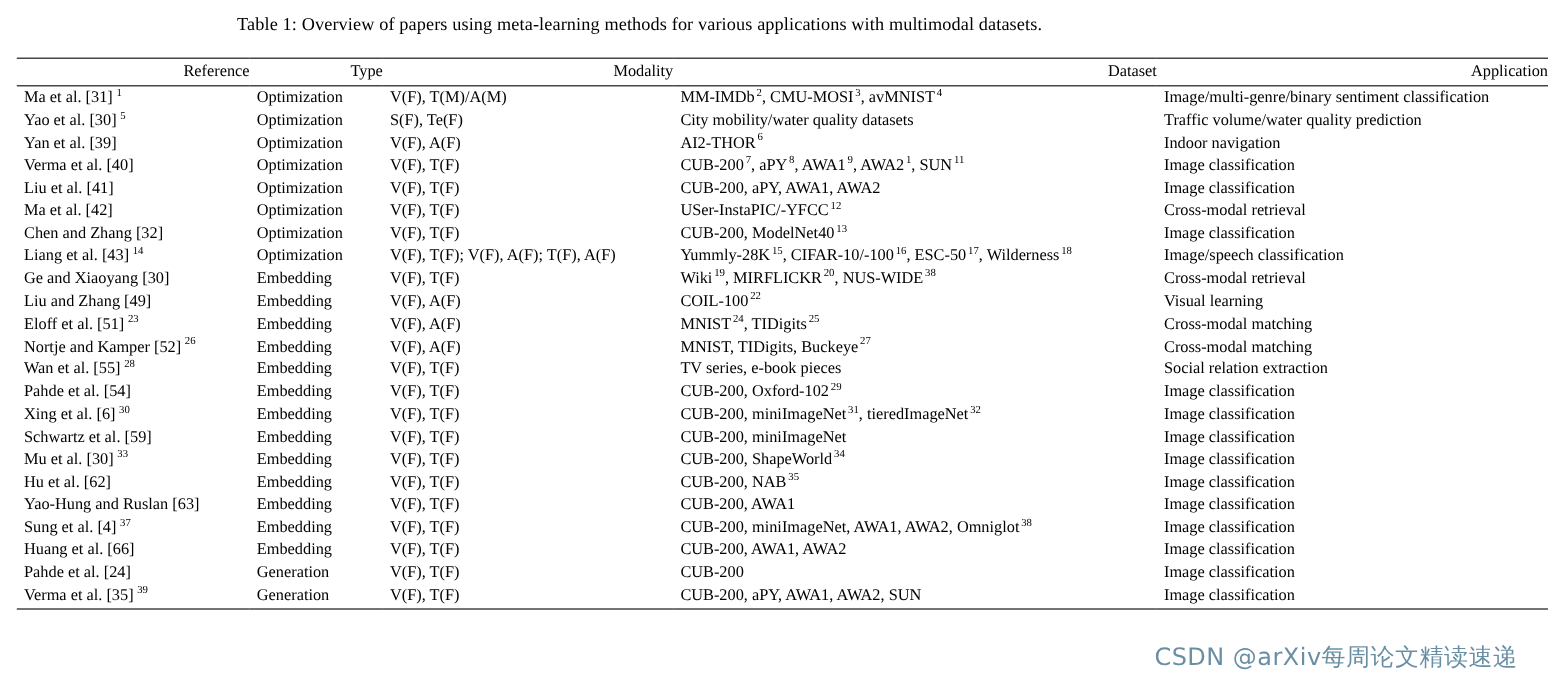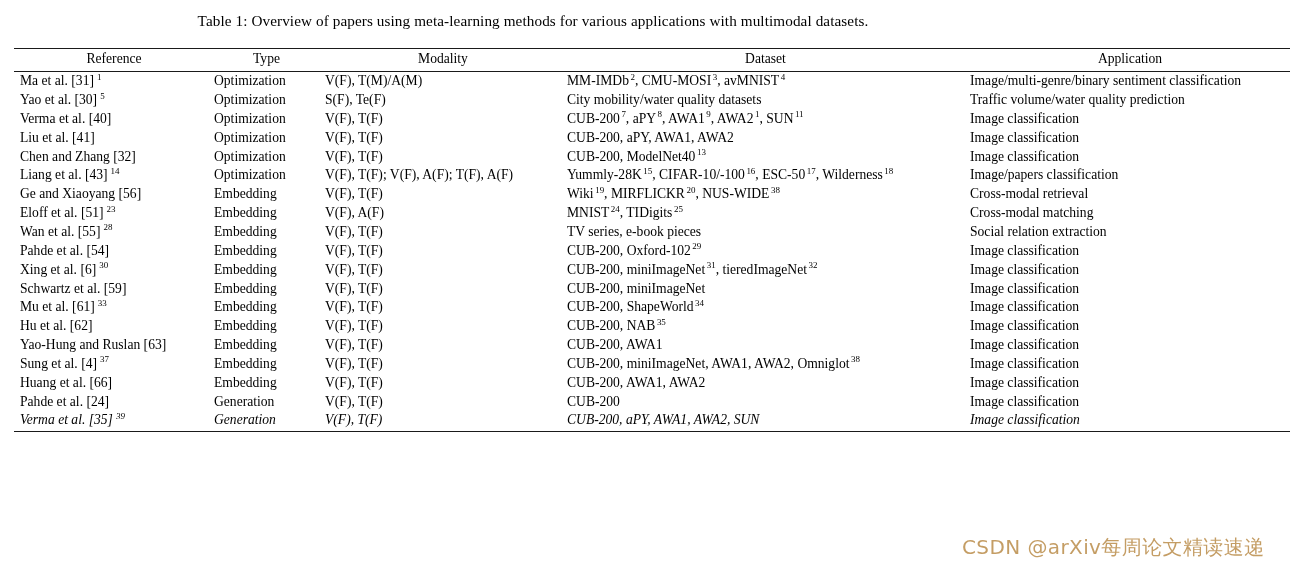--- a/index.html
+++ b/index.html
@@ -31,41 +31,40 @@
     letter-spacing: 0.1px;
   }
   table.tbl {
     width: 100%;
     border-collapse: collapse;
     margin-top: 18px;
     font-size: 13.6px;
     table-layout: fixed;
   }
   table.tbl thead th {
-    text-align: center;
+    text-align: right;
     font-weight: normal;
     padding: 2px 0 3px 6px;
     border-top: 1.4px solid #1a1a1a;
     border-bottom: 1.0px solid #1a1a1a;
     vertical-align: bottom;
     line-height: 1.25;
     margin-top: 26px;
   }
   table.tbl tbody td {
     text-align: left;
     padding: 1px 0 1px 6px;
     line-height: 1.24;
     vertical-align: baseline;
     white-space: nowrap;
     overflow: visible;
   }
   table.tbl tbody tr:last-child td {
     border-bottom: 1.4px solid #1a1a1a;
     padding-bottom: 2px;
-    font-style: italic;
   }
   
   col.c-ref   { width: 194px; }
   col.c-type  { width: 111px; }
   col.c-mod   { width: 242px; }
   col.c-data  { width: 403px; }
   col.c-app   { width: 326px; }
 
   sup {
     font-size: 0.66em;
@@ -73,21 +72,21 @@
     line-height: 0;
     padding-left: 1.5px;
   }
   .sup-sp { padding-left: 3px; }
 
   .watermark {
     position: absolute;
     left: 962px;
     top: 534px;
     font-size: 20px;
-    color: #a16207;
+    color: #0c4a6e;
     opacity: 0.62;
     white-space: nowrap;
     font-family: "DejaVu Sans", "Liberation Sans", sans-serif;
     letter-spacing: 0.4px;
     pointer-events: none;
   }
 </style>
 </head>
 <body>
 
@@ -121,62 +120,90 @@
           <td>Image/multi-genre/binary sentiment classification</td>
         </tr>
         <tr>
           <td><span>Yao et al. [30]</span><sup class="sup-sp">5</sup></td>
           <td>Optimization</td>
           <td>S(F), Te(F)</td>
           <td><span>City mobility/water quality datasets</span></td>
           <td>Traffic volume/water quality prediction</td>
         </tr>
         <tr>
+          <td><span>Yan et al. [39]</span></td>
+          <td>Optimization</td>
+          <td>V(F), A(F)</td>
+          <td><span>AI2-THOR</span><sup>6</sup></td>
+          <td>Indoor navigation</td>
+        </tr>
+        <tr>
           <td><span>Verma et al. [40]</span></td>
           <td>Optimization</td>
           <td>V(F), T(F)</td>
           <td><span>CUB-200</span><sup>7</sup><span>, aPY</span><sup>8</sup><span>, AWA1</span><sup>9</sup><span>, AWA2</span><sup>1</sup><span>, SUN</span><sup>11</sup></td>
           <td>Image classification</td>
         </tr>
         <tr>
           <td><span>Liu et al. [41]</span></td>
           <td>Optimization</td>
           <td>V(F), T(F)</td>
           <td><span>CUB-200, aPY, AWA1, AWA2</span></td>
           <td>Image classification</td>
+        </tr>
+        <tr>
+          <td><span>Ma et al. [42]</span></td>
+          <td>Optimization</td>
+          <td>V(F), T(F)</td>
+          <td><span>USer-InstaPIC/-YFCC</span><sup>12</sup></td>
+          <td>Cross-modal retrieval</td>
         </tr>
         <tr>
           <td><span>Chen and Zhang [32]</span></td>
           <td>Optimization</td>
           <td>V(F), T(F)</td>
           <td><span>CUB-200, ModelNet40</span><sup>13</sup></td>
           <td>Image classification</td>
         </tr>
         <tr>
           <td><span>Liang et al. [43]</span><sup class="sup-sp">14</sup></td>
           <td>Optimization</td>
           <td>V(F), T(F); V(F), A(F); T(F), A(F)</td>
           <td><span>Yummly-28K</span><sup>15</sup><span>, CIFAR-10/-100</span><sup>16</sup><span>, ESC-50</span><sup>17</sup><span>, Wilderness</span><sup>18</sup></td>
-          <td>Image/papers classification</td>
-        </tr>
-        <tr>
-          <td><span>Ge and Xiaoyang [56]</span></td>
+          <td>Image/speech classification</td>
+        </tr>
+        <tr>
+          <td><span>Ge and Xiaoyang [30]</span></td>
           <td>Embedding</td>
           <td>V(F), T(F)</td>
           <td><span>Wiki</span><sup>19</sup><span>, MIRFLICKR</span><sup>20</sup><span>, NUS-WIDE</span><sup>38</sup></td>
           <td>Cross-modal retrieval</td>
         </tr>
         <tr>
+          <td><span>Liu and Zhang [49]</span></td>
+          <td>Embedding</td>
+          <td>V(F), A(F)</td>
+          <td><span>COIL-100</span><sup>22</sup></td>
+          <td>Visual learning</td>
+        </tr>
+        <tr>
           <td><span>Eloff et al. [51]</span><sup class="sup-sp">23</sup></td>
           <td>Embedding</td>
           <td>V(F), A(F)</td>
           <td><span>MNIST</span><sup>24</sup><span>, TIDigits</span><sup>25</sup></td>
           <td>Cross-modal matching</td>
         </tr>
         <tr>
+          <td><span>Nortje and Kamper [52]</span><sup class="sup-sp">26</sup></td>
+          <td>Embedding</td>
+          <td>V(F), A(F)</td>
+          <td><span>MNIST, TIDigits, Buckeye</span><sup>27</sup></td>
+          <td>Cross-modal matching</td>
+        </tr>
+        <tr>
           <td><span>Wan et al. [55]</span><sup class="sup-sp">28</sup></td>
           <td>Embedding</td>
           <td>V(F), T(F)</td>
           <td><span>TV series, e-book pieces</span></td>
           <td>Social relation extraction</td>
         </tr>
         <tr>
           <td><span>Pahde et al. [54]</span></td>
           <td>Embedding</td>
           <td>V(F), T(F)</td>
@@ -191,21 +218,21 @@
           <td>Image classification</td>
         </tr>
         <tr>
           <td><span>Schwartz et al. [59]</span></td>
           <td>Embedding</td>
           <td>V(F), T(F)</td>
           <td><span>CUB-200, miniImageNet</span></td>
           <td>Image classification</td>
         </tr>
         <tr>
-          <td><span>Mu et al. [61]</span><sup class="sup-sp">33</sup></td>
+          <td><span>Mu et al. [30]</span><sup class="sup-sp">33</sup></td>
           <td>Embedding</td>
           <td>V(F), T(F)</td>
           <td><span>CUB-200, ShapeWorld</span><sup>34</sup></td>
           <td>Image classification</td>
         </tr>
         <tr>
           <td><span>Hu et al. [62]</span></td>
           <td>Embedding</td>
           <td>V(F), T(F)</td>
           <td><span>CUB-200, NAB</span><sup>35</sup></td>

